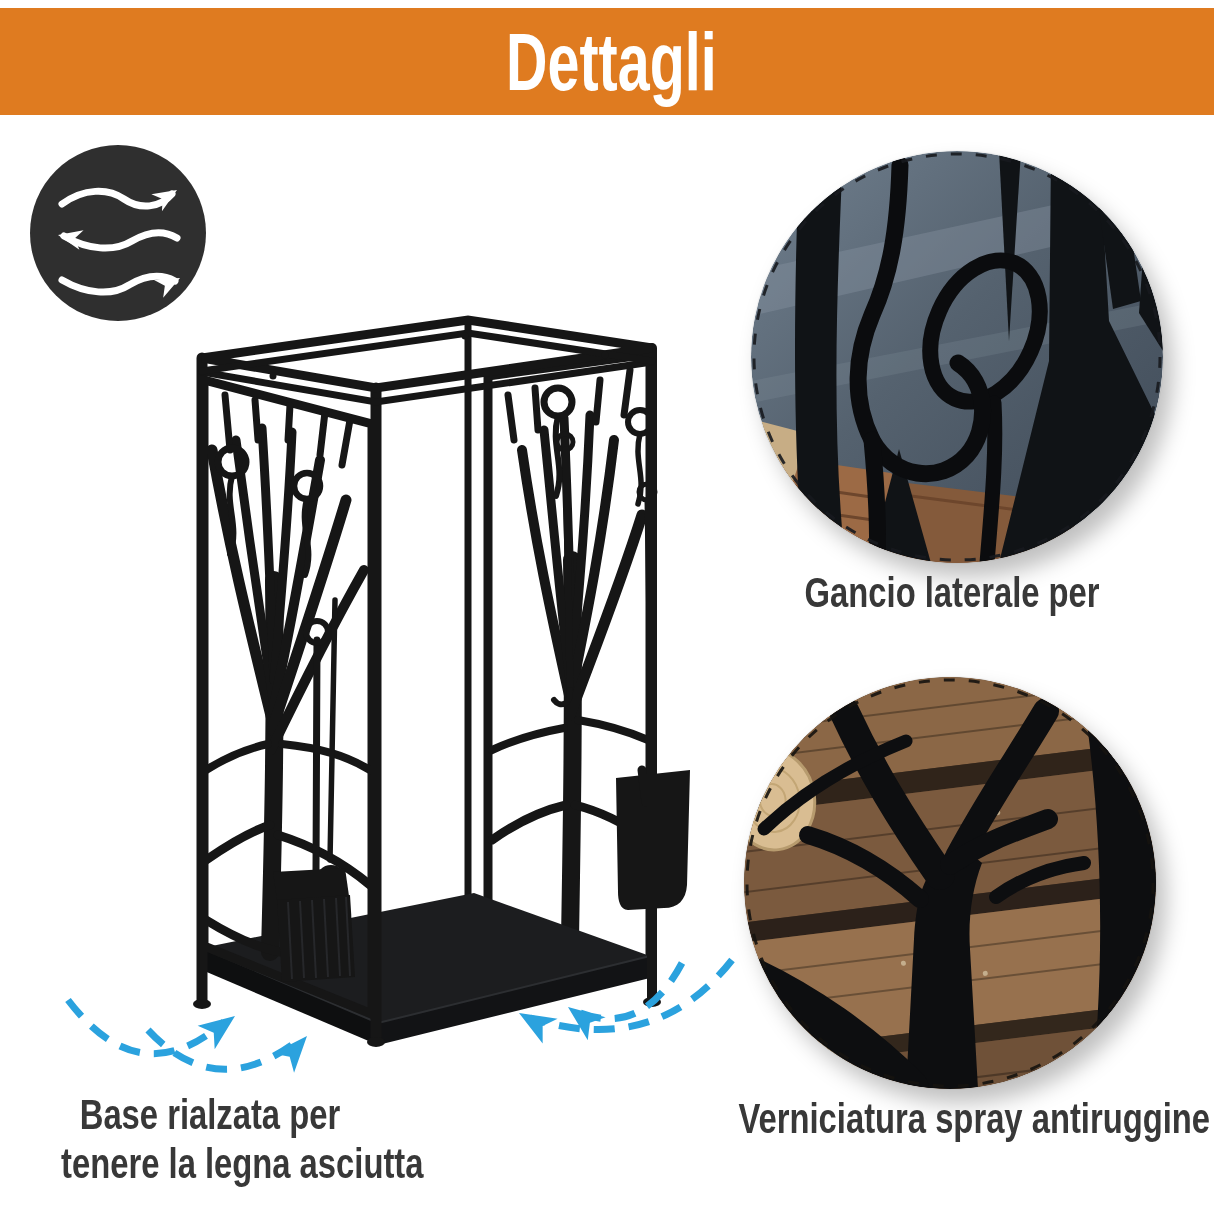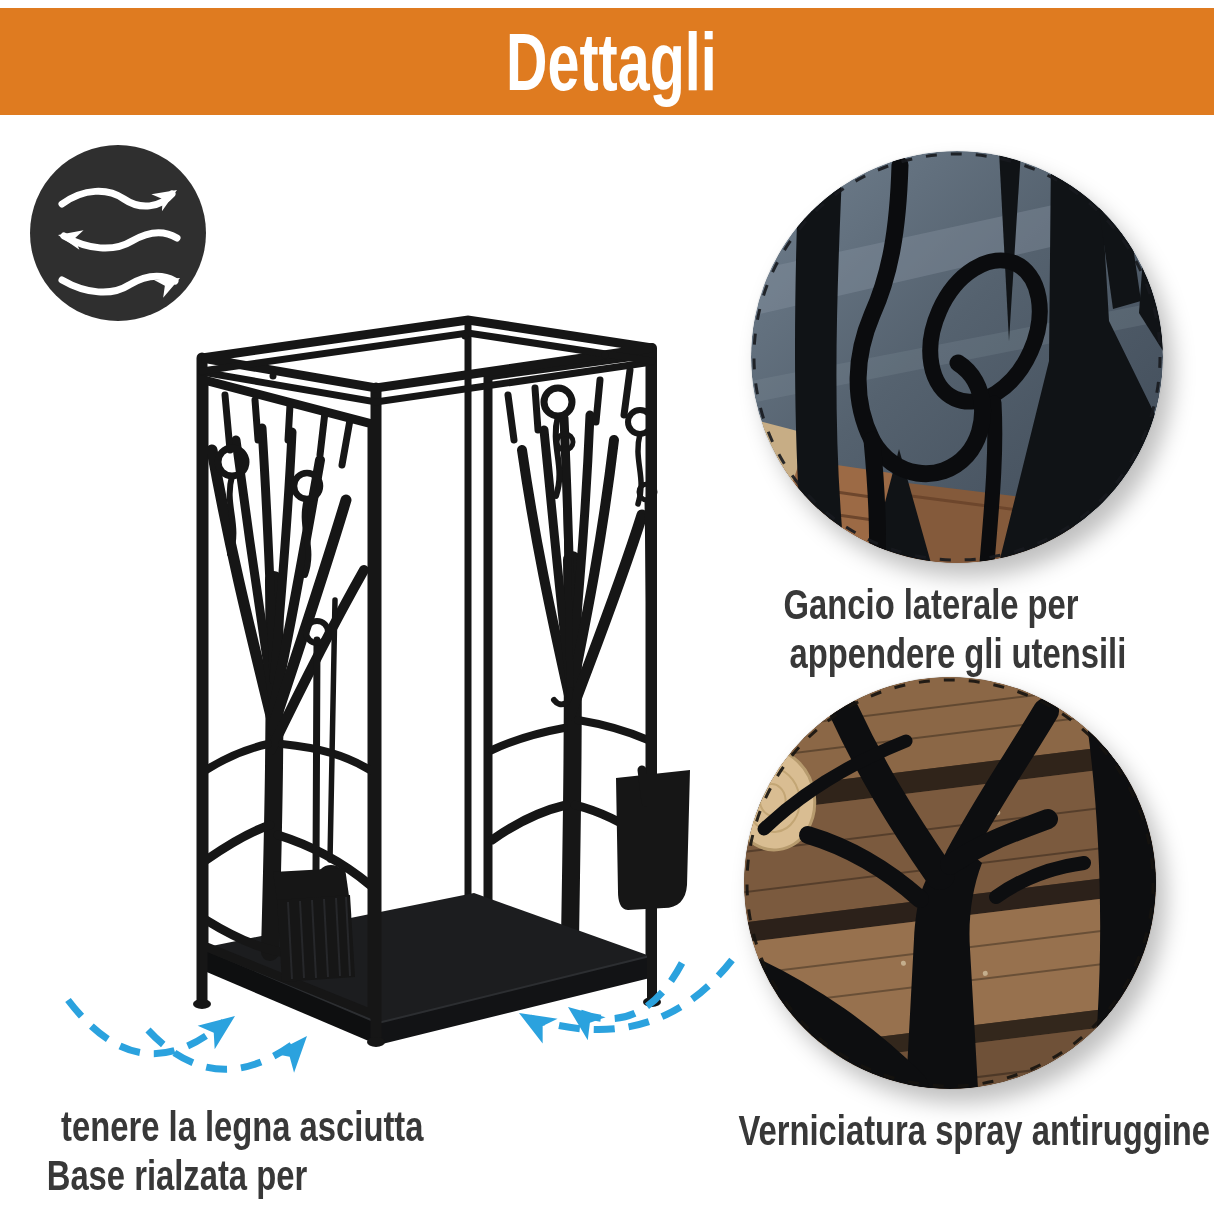--- a/index.html
+++ b/index.html
@@ -15,21 +15,21 @@
   .banner .title{font-size:82px;font-weight:bold;color:#fff;transform:scaleX(.70);letter-spacing:0px;}
   .vent{position:absolute;left:12px;top:140px;width:212px;text-align:center;}
   .vent svg{display:block;margin:0 auto;}
   .vent-label{margin-top:8px;font-size:37px;font-weight:bold;color:var(--label-gray,#8A8A8A);}
   .product-svg{position:absolute;left:30px;top:300px;width:720px;height:800px;}
   .photo-circle{position:absolute;border-radius:50%;overflow:hidden;
                 box-shadow:10px 14px 22px rgba(0,0,0,.25), 0 0 0 1px rgba(0,0,0,.04);}
   .photo-circle.c1{left:751px;top:151px;width:412px;height:412px;}
   .photo-circle.c2{left:744px;top:677px;width:412px;height:412px;}
   .photo-circle svg{display:block;width:100%;height:100%;}
-  .caption{position:absolute;text-align:left;color:var(--caption-text,#383838);font-weight:bold;margin-top:12px;}
+  .caption{position:absolute;text-align:center;color:var(--caption-text,#383838);font-weight:bold;}
   .caption .line{line-height:49px;font-size:42px;}
   .cap1{left:742px;top:568px;width:420px;}
   .cap2{left:672px;top:1094px;width:556px;}
   .cap3{left:10px;top:1090px;width:400px;}
   
   .metal{stroke:var(--metal-black,#161616);fill:none;stroke-linecap:round;}
   .metal-fill{fill:var(--metal-black,#161616);}
   .arrow{stroke:var(--arrow-blue,#2BA2DE);fill:none;stroke-width:7;stroke-dasharray:21 14;}
   .arrow-head{fill:var(--arrow-blue,#2BA2DE);}
   .wave{stroke:#fff;fill:none;stroke-width:7;stroke-linecap:round;}
@@ -228,21 +228,20 @@
           <path d="M149,14 C147,80 139,124 121,164 C104,204 101,249 121,289 C142,327 189,334 216,304 C239,277 237,231 207,212" stroke-width="17"></path>
           <path d="M121,289 C125,332 128,372 126,412" stroke-width="17"></path>
         </g>
         <circle class="rim" cx="206" cy="206" r="203" stroke="#171a1e"></circle>
       </g>
     </svg>
   </div>
 
   <div class="caption cap1">
     <div class="line"><span class="cond">Gancio laterale per</span></div>
-    <div class="line"><span class="cond">appendere gli utensili</span></div>
   </div>
 
   <div class="photo-circle c2">
     <svg viewBox="0 0 412 412">
       <defs>
           <clipPath id="c2clip">
             <circle cx="206" cy="206" r="206"></circle>
           </clipPath>
         </defs>
       <g clip-path="url(#c2clip)">
@@ -290,17 +289,17 @@
         <circle class="rim" cx="206" cy="206" r="203" stroke="#15130f"></circle>
       </g>
     </svg>
   </div>
 
   <div class="caption cap2">
     <div class="line"><span class="cond">Verniciatura spray antiruggine</span></div>
   </div>
 
   <div class="caption cap3">
+    <div class="line"><span class="cond">Base rialzata per</span></div>
     <div class="line"><span class="cond">tenere la legna asciutta</span></div>
-    <div class="line"><span class="cond">Base rialzata per</span></div>
   </div>
 
 </div>
 
 </body></html>

